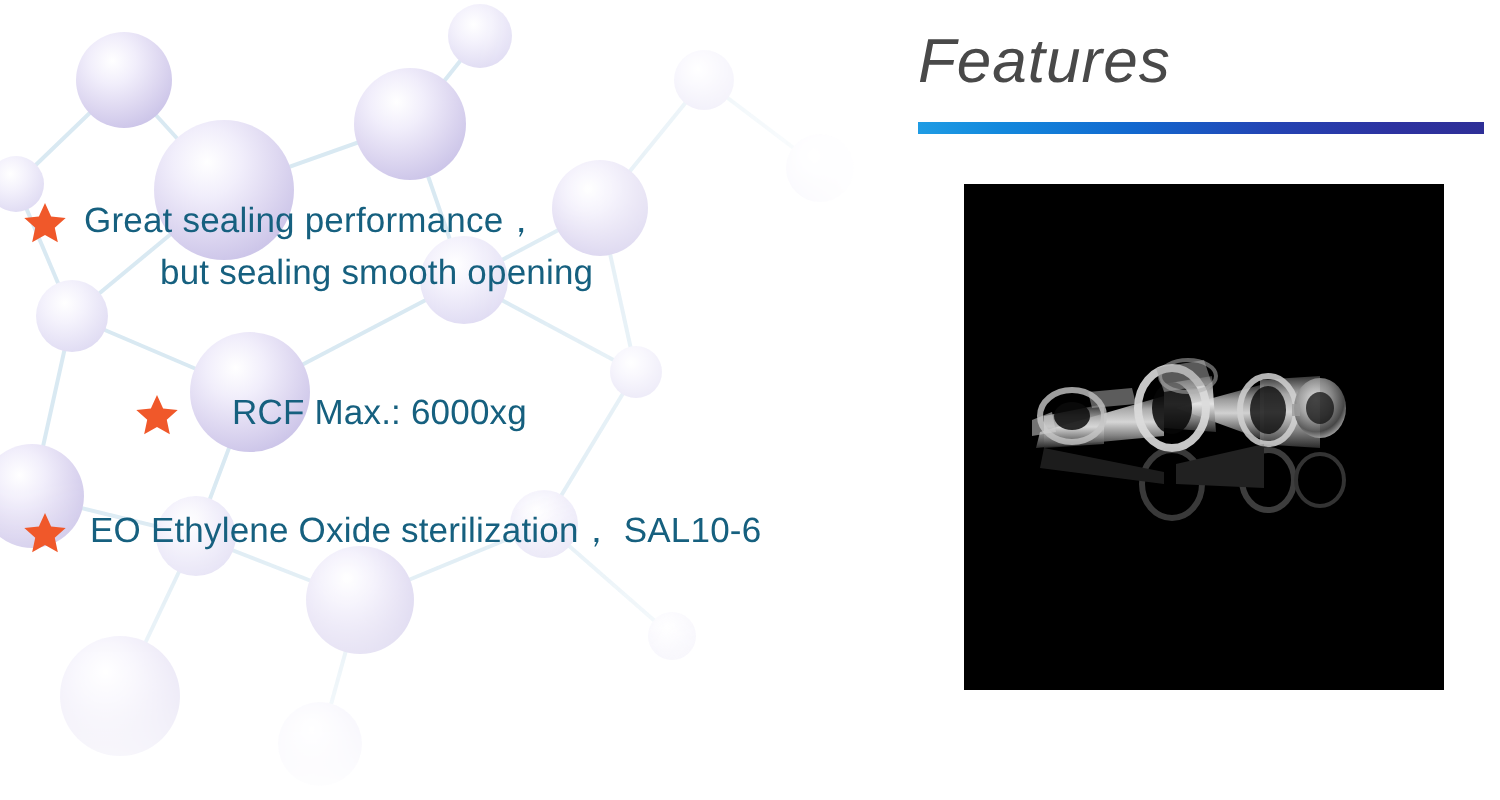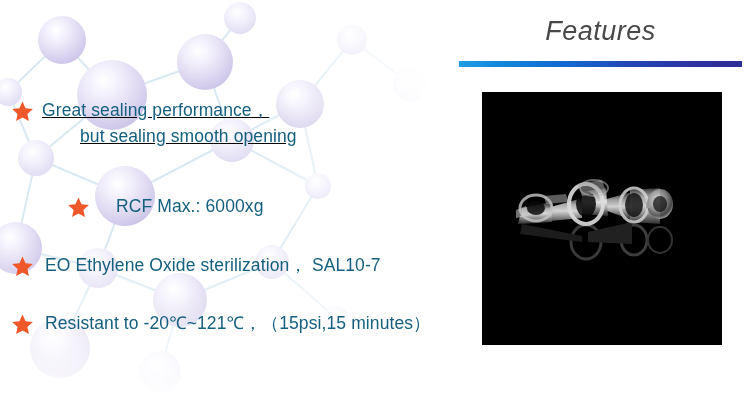--- a/index.html
+++ b/index.html
@@ -39,24 +39,24 @@
     left: 459px;
     top: 14px;
     width: 283px;
     height: 54px;
   }
   .features-title {
     position: absolute;
     left: 0;
     top: 0;
     width: 283px;
-    text-align: center;
+    text-align: left;
     font-family: "Liberation Sans", sans-serif;
     font-style: italic;
-    font-size: 27px;
+    font-size: 31px;
     font-weight: 400;
     letter-spacing: 0.5px;
     color: #494949;
     line-height: 34px;
     white-space: nowrap;
   }
   .features-rule {
     position: absolute;
     left: 0;
     top: 47px;
@@ -100,21 +100,21 @@
     line-height: 26px;
     white-space: pre;
     letter-spacing: 0.1px;
   }
   .bullet-text .line2 {
     display: block;
     padding-left: 38px;
   }
 
   
-  #bullet-0 { left: 11px;  top: 97px; text-decoration: underline;  }
+  #bullet-0 { left: 11px;  top: 97px;  }
   #bullet-0 .bullet-text { padding-left: 8px; }
 
   #bullet-1 { left: 67px;  top: 193px; }
   #bullet-1 .bullet-text { padding-left: 2px; margin-left: 24px; }
 
   #bullet-2 { left: 11px;  top: 252px; }
   #bullet-2 .bullet-text { padding-left: 11px; }
 
   #bullet-3 { left: 11px;  top: 310px; }
   #bullet-3 .bullet-text { padding-left: 11px; }
@@ -250,31 +250,23 @@
       </span>
       <span class="bullet-text">RCF Max.: 6000xg</span>
     </div>
 
     <div class="bullet" id="bullet-2">
       <span class="bullet-star">
         <svg width="23" height="23" viewBox="0 0 24 24" xmlns="http://www.w3.org/2000/svg">
           <polygon points="12,1.6 15.2,8.6 22.8,9.4 17.1,14.5 18.7,22 12,18.2 5.3,22 6.9,14.5 1.2,9.4 8.8,8.6" fill="#f0582a"></polygon>
         </svg>
       </span>
-      <span class="bullet-text">EO Ethylene Oxide sterilization， SAL10-7</span>
+      <span class="bullet-text">EO Ethylene Oxide sterilization， SAL10-6</span>
     </div>
 
-    <div class="bullet" id="bullet-3">
-      <span class="bullet-star">
-        <svg width="23" height="23" viewBox="0 0 24 24" xmlns="http://www.w3.org/2000/svg">
-          <polygon points="12,1.6 15.2,8.6 22.8,9.4 17.1,14.5 18.7,22 12,18.2 5.3,22 6.9,14.5 1.2,9.4 8.8,8.6" fill="#f0582a"></polygon>
-        </svg>
-      </span>
-      <span class="bullet-text">Resistant to -20℃~121℃，（15psi,15 minutes）</span>
-    </div>
 
   </div>
 
   <div class="product-photo">
     <svg width="240" height="253" viewBox="0 0 240 253" xmlns="http://www.w3.org/2000/svg">
       <defs>
         <linearGradient id="tubeBody" x1="0" y1="0" x2="0" y2="1">
           <stop offset="0%" stop-color="#3b3b3b"></stop>
           <stop offset="25%" stop-color="#b9b9b9"></stop>
           <stop offset="50%" stop-color="#e8e8e8"></stop>

